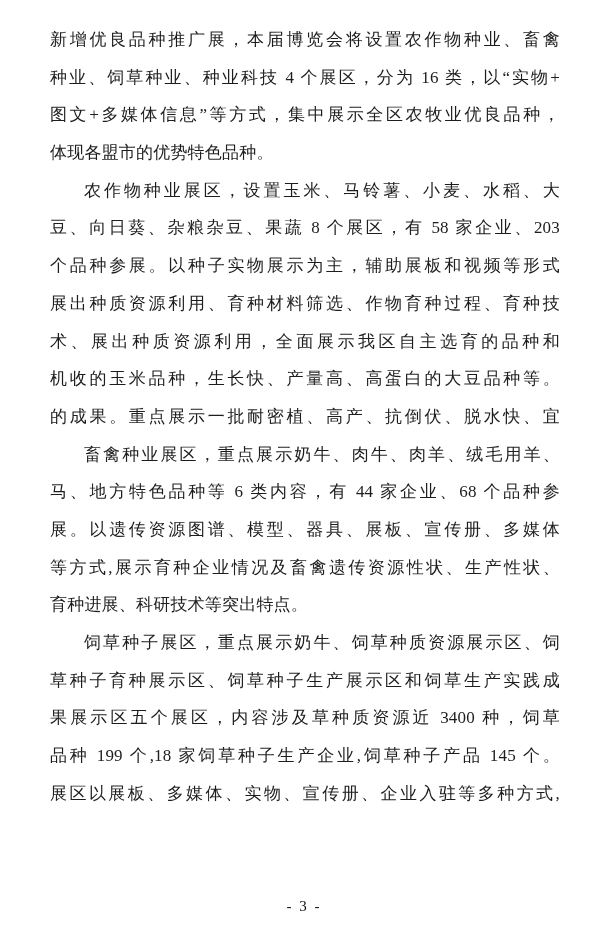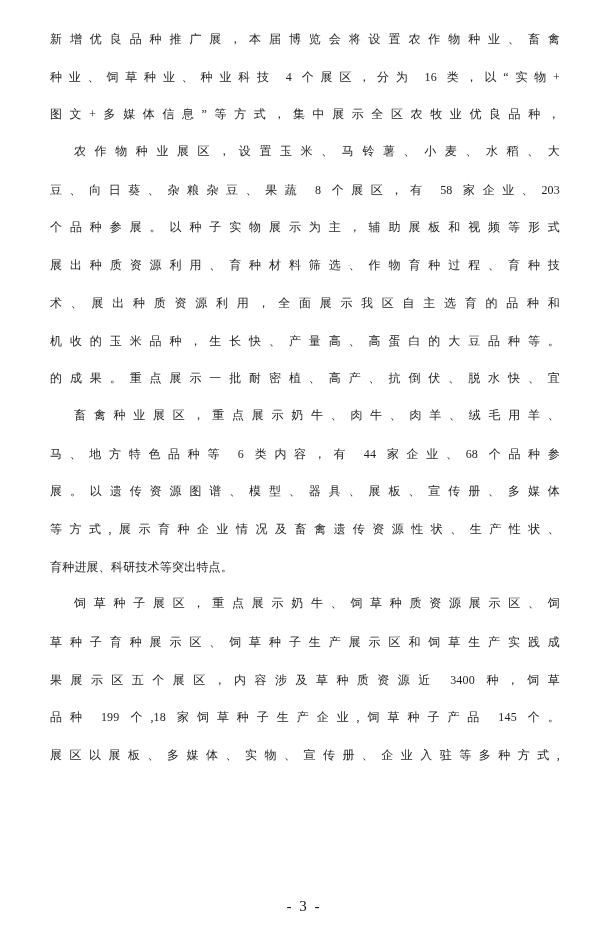--- a/index.html
+++ b/index.html
@@ -16,35 +16,34 @@
     font-family: "Liberation Serif", "DejaVu Serif", serif;
     color: #1d1d1f;
   }
   .text-block {
     position: absolute;
     left: 50px;
     top: 21px;
     width: 510px;
   }
   .line {
-    font-size: 12px;
+    font-size: 17px;
     line-height: 37.7px;
     height: 37.7px;
     white-space: nowrap;
     text-align: justify;
     text-align-last: justify;
     letter-spacing: 0.2px;
   }
   .line.short {
     text-align-last: left;
     white-space: normal;
   }
   .line.indent {
     text-indent: 2em;
-    font-family: Liberation Mono, monospace;
   }
   .page-number {
     position: absolute;
     left: 0;
     right: 0;
     bottom: 15px;
     text-align: center;
     font-size: 15px;
     letter-spacing: 2px;
     color: #111111;
@@ -52,20 +51,21 @@
 </style>
 </head>
 <body>
 
 <div class="page">
   <div class="text-block">
 
     <div class="line">新增优良品种推广展，本届博览会将设置农作物种业、畜禽</div>
     <div class="line">种业、饲草种业、种业科技 4 个展区，分为 16 类，以“实物+</div>
     <div class="line">图文+多媒体信息”等方式，集中展示全区农牧业优良品种，</div>
+    <div class="line short">体现各盟市的优势特色品种。</div>
 
     <div class="line indent">农作物种业展区，设置玉米、马铃薯、小麦、水稻、大</div>
     <div class="line">豆、向日葵、杂粮杂豆、果蔬 8 个展区，有 58 家企业、203</div>
     <div class="line">个品种参展。以种子实物展示为主，辅助展板和视频等形式</div>
     <div class="line">展出种质资源利用、育种材料筛选、作物育种过程、育种技</div>
     <div class="line">术、展出种质资源利用，全面展示我区自主选育的品种和</div>
     <div class="line">机收的玉米品种，生长快、产量高、高蛋白的大豆品种等。</div>
     <div class="line">的成果。重点展示一批耐密植、高产、抗倒伏、脱水快、宜</div>
 
     <div class="line indent">畜禽种业展区，重点展示奶牛、肉牛、肉羊、绒毛用羊、</div>

